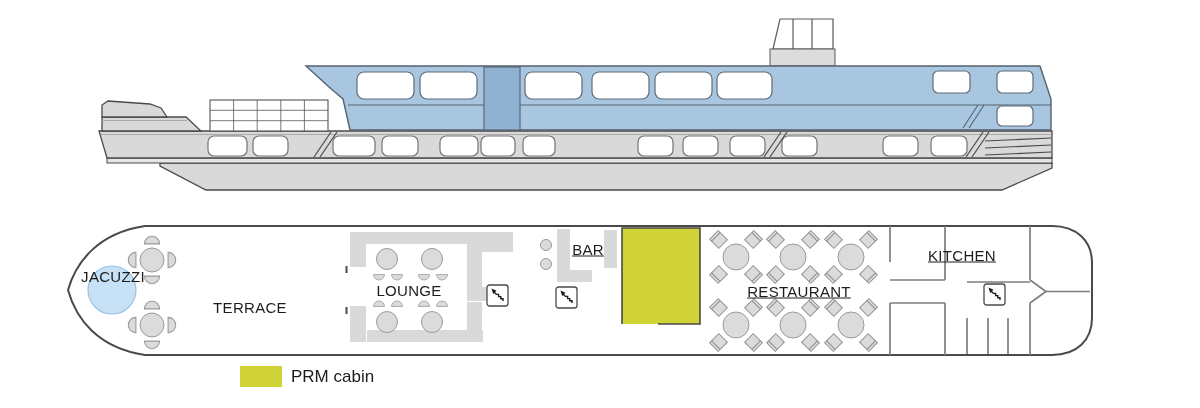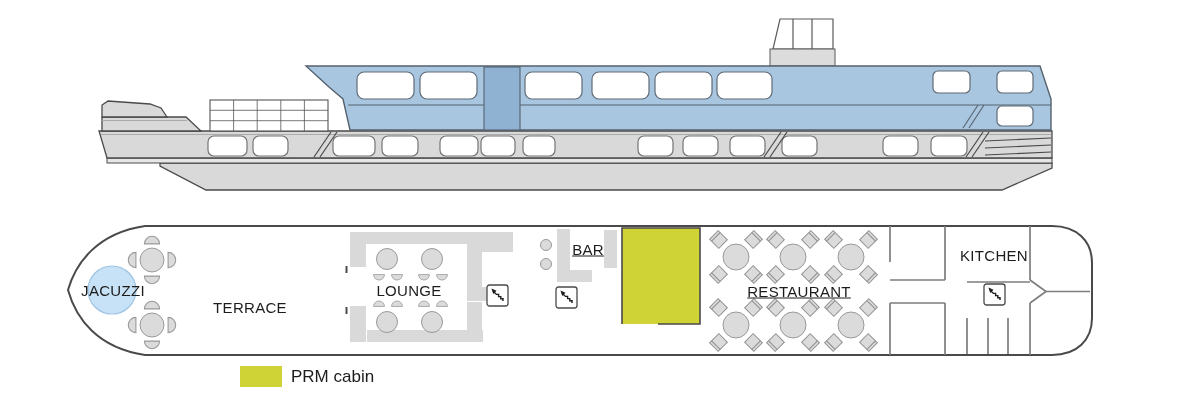--- a/index.html
+++ b/index.html
@@ -251,24 +251,24 @@
         <path d="M988,318 V354"></path>
         <path d="M1008,318 V354"></path>
       </g>
 
       <use href="#stairs" x="487" y="285"></use>
       <use href="#stairs" x="556" y="287"></use>
       <use href="#stairs" x="984" y="284"></use>
     </g>
   </svg>
 
-  <div class="room-label" style="left:113px;top:290px;">JACUZZI</div>
+  <div class="room-label" style="left:113px;top:276px;">JACUZZI</div>
   <div class="room-label" style="left:250px;top:290px;margin-top:17px;">TERRACE</div>
   <div class="room-label" style="left:409px;top:290px;">LOUNGE</div>
   <div class="room-label" style="left:588px;top:249px;text-decoration:underline;">BAR</div>
   <div class="room-label" style="left:799px;top:291px;text-decoration:underline;">RESTAURANT</div>
-  <div class="room-label" style="left:994px;top:255px;">KITCHEN</div>
+  <div class="room-label" style="left:962px;top:255px;text-decoration:underline;">KITCHEN</div>
 
   <div id="legend">
     <span class="swatch" style="background: rgb(208, 211, 53);"></span>
     <span class="legend-text">PRM cabin</span>
   </div>
 </div>
 
 </body></html>

